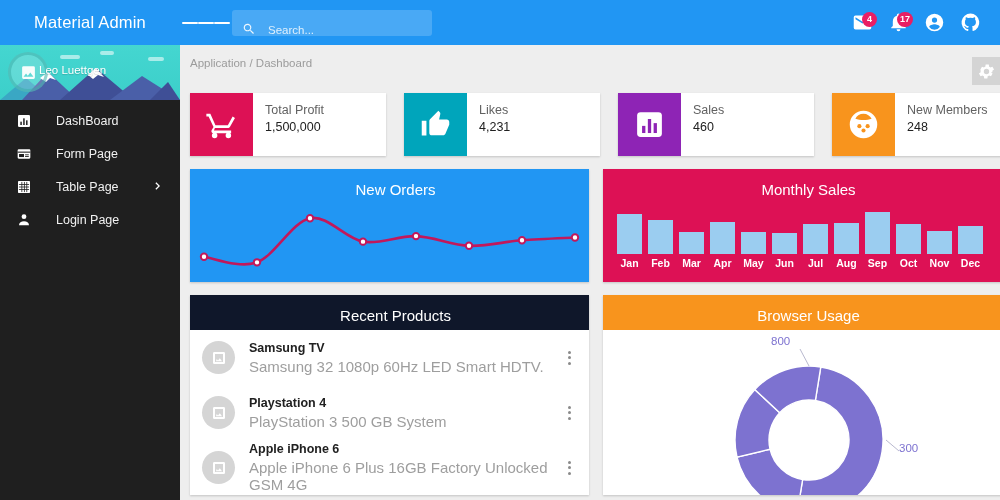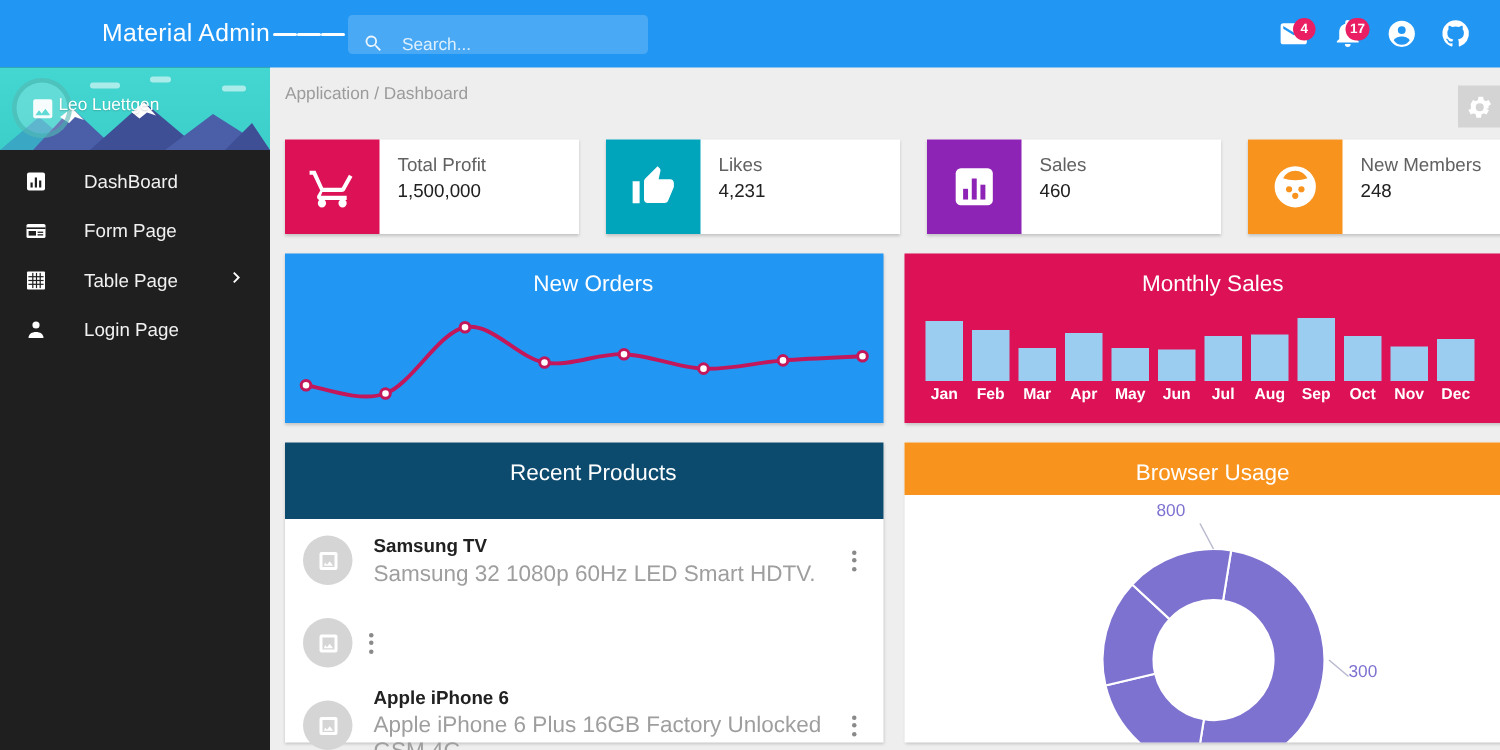--- a/index.html
+++ b/index.html
@@ -13,21 +13,21 @@
 
   
   .sidebar {
     position: absolute; left: 0; top: 0;
     width: 180px; height: 500px;
     background: #1f1f1f;
     z-index: 5;
   }
   .brand {
     height: 45px; background: #2196f3;
-    display: flex; align-items: center; justify-content: flex-end;
+    display: flex; align-items: center; justify-content: center;
   }
   .brand-title {
     color: #ffffff; font-size: 16.5px; font-weight: 400;
     letter-spacing: .2px;
   }
   .profile {
     position: relative; height: 55px; overflow: hidden;
     background: #3fd3cf;
   }
   .profile-sky { position: absolute; inset: 0; background: linear-gradient(#44d6d0, #3ccfca); }
@@ -130,21 +130,21 @@
 
   
   .sales-panel { width: 399px; height: 113px; background: #dd1155; position: relative; flex: none; }
   .bars { position: absolute; left: 14px; top: 38px; display: flex; align-items: flex-end; gap: 6px; height: 62px; }
   .bar-col { width: 25px; display:flex; flex-direction: column; align-items:center; justify-content: flex-end; height: 62px; }
   .bar { width: 25px; background: #9bcdf0; }
   .bar-label { font-size: 10.5px; color: #ffffff; font-weight: 700; margin-top: 3px; }
 
   
   .products-panel { width: 399px; height: 200px; background: #ffffff; flex: none; }
-  .products-head { background: #0c4a6e; height: 51px; }
+  .products-head { background: #0f172a; height: 35px; }
   .product-row { display: flex; align-items: center; height: 55px; padding: 0 8px 0 12px; }
   .product-thumb {
     width: 33px; height: 33px; border-radius: 50%; background: #d5d5d5;
     display:flex; align-items:center; justify-content:center; flex: none;
   }
   .product-thumb svg { width: 16px; height: 16px; fill: #ffffff; }
   .product-text { margin-left: 14px; flex: 1; }
   .product-name { font-size: 12.5px; color: #212121; font-weight: 700; }
   .product-desc { font-size: 15px; color: #9e9e9e; margin-top: 3px; }
   .kebab { width: 24px; display:flex; flex-direction:column; align-items:center; gap:2.5px; cursor:pointer; }
@@ -450,20 +450,24 @@
                 <i></i>
                 <i></i>
               </div>
             </div>
             <div class="product-row">
               <div class="product-thumb">
                 <svg viewBox="0 0 24 24">
                   <path d="M19 3H5a2 2 0 0 0-2 2v14a2 2 0 0 0 2 2h14a2 2 0 0 0 2-2V5a2 2 0 0 0-2-2zm-1 15H6V6h12v12zM8.6 13.4l1.9 2.3 2.7-3.4 3.4 4.5H7.4l1.2-3.4z"></path>
                 </svg>
               </div>
+              <div class="product-text">
+                <div class="product-name">Playstation 4</div>
+                <div class="product-desc">PlayStation 3 500 GB System</div>
+              </div>
               <div class="kebab">
                 <i></i>
                 <i></i>
                 <i></i>
               </div>
             </div>
             <div class="product-row">
               <div class="product-thumb">
                 <svg viewBox="0 0 24 24">
                   <path d="M19 3H5a2 2 0 0 0-2 2v14a2 2 0 0 0 2 2h14a2 2 0 0 0 2-2V5a2 2 0 0 0-2-2zm-1 15H6V6h12v12zM8.6 13.4l1.9 2.3 2.7-3.4 3.4 4.5H7.4l1.2-3.4z"></path>

